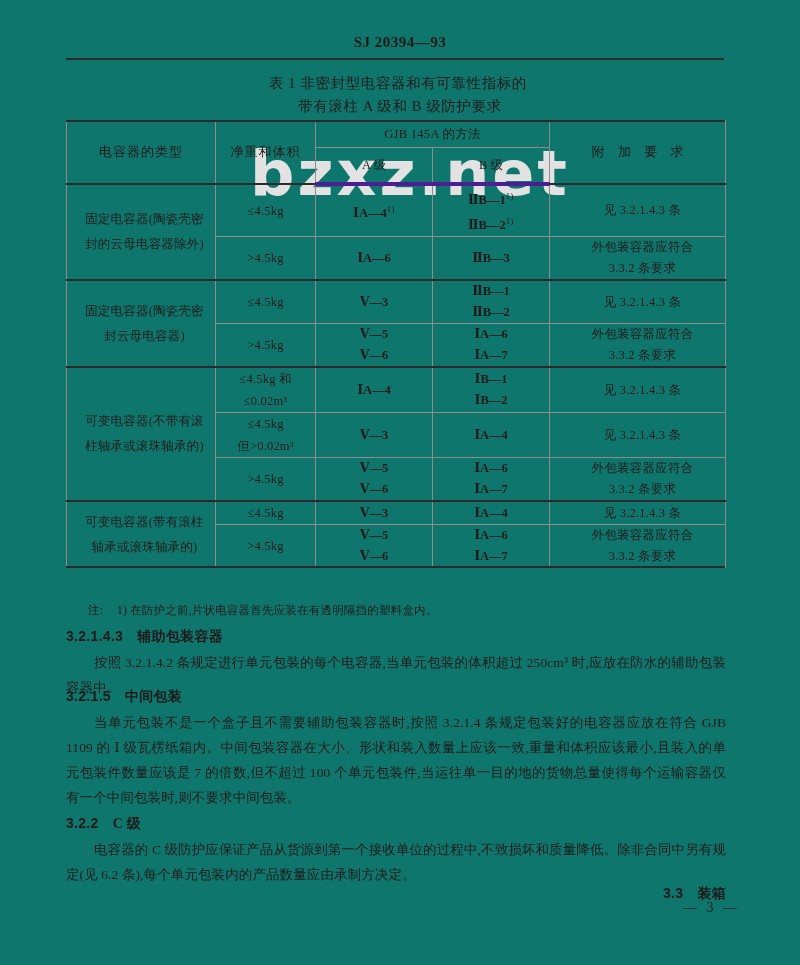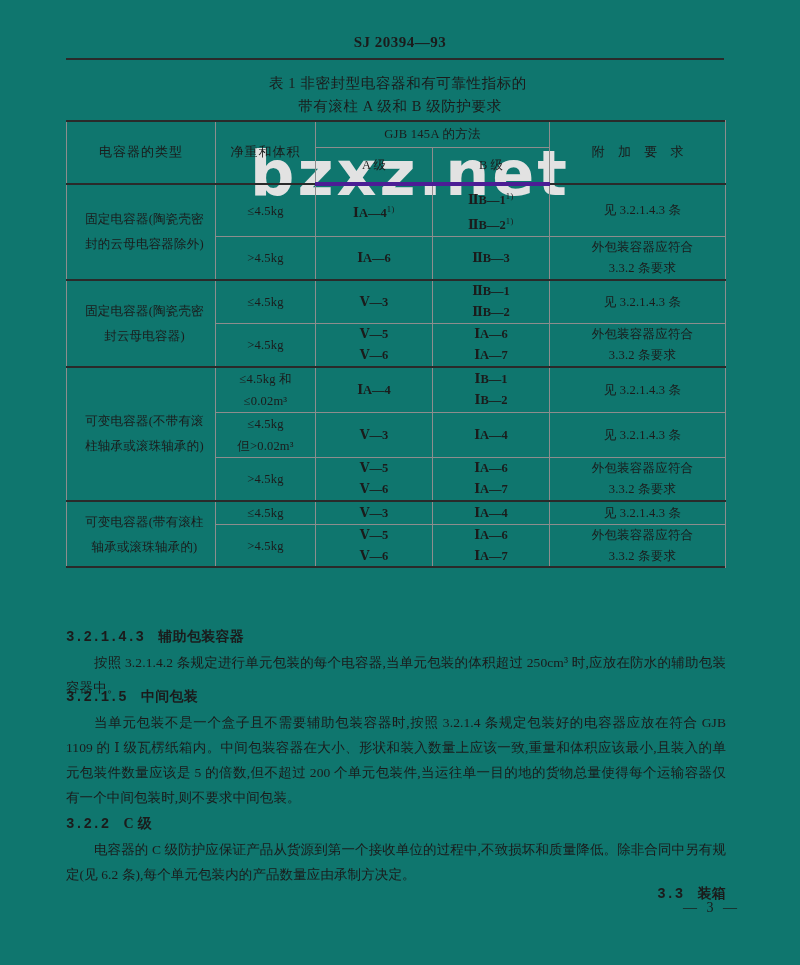--- a/index.html
+++ b/index.html
@@ -188,21 +188,21 @@
     left: 66px;
     width: 660px;
     font-size: 14px;
     letter-spacing: 0.2px;
   }
   .sec .h {
     font-weight: bold;
     font-size: 14px;
     letter-spacing: 0.3px;
   }
-  .sec .h .num { font-family: Liberation Mono, monospace; }
+  .sec .h .num { font-family: Liberation Sans, sans-serif; }
   .sec .h .ttl { padding-left: 14px; }
   .sec p {
     margin: 4px 0 0 0;
     line-height: 25px;
     text-align: justify;
     text-justify: inter-ideograph;
     font-size: 13.5px;
     letter-spacing: 0.1px;
   }
   .sec p.ind { text-indent: 28px; }
@@ -402,33 +402,37 @@
           </td>
           <td class="add-cell">
             <span>外包装容器应符合</span><br>
             <span>3.3.2 条要求</span>
           </td>
         </tr>
       </tbody>
     </table>
   </div>
 
+  <div class="note">
+    <span class="lbl">注:</span><span class="num">1)</span>
+    <span>在防护之前,片状电容器首先应装在有透明隔挡的塑料盒内。</span>
+  </div>
 
   <div class="sec" id="sec-3214">
     <div class="h">
       <span class="num">3.2.1.4.3</span><span class="ttl">辅助包装容器</span>
     </div>
     <p class="ind">按照 3.2.1.4.2 条规定进行单元包装的每个电容器,当单元包装的体积超过 250cm³ 时,应放在防水的辅助包装容器中。</p>
   </div>
 
   <div class="sec" id="sec-3215">
     <div class="h">
       <span class="num">3.2.1.5</span><span class="ttl">中间包装</span>
     </div>
-    <p class="ind">当单元包装不是一个盒子且不需要辅助包装容器时,按照 3.2.1.4 条规定包装好的电容器应放在符合 GJB 1109 的 Ⅰ 级瓦楞纸箱内。中间包装容器在大小、形状和装入数量上应该一致,重量和体积应该最小,且装入的单元包装件数量应该是 5 的倍数,但不超过 200 个单元包装件,当运往单一目的地的货物总量使得每个运输容器仅有一个中间包装时,则不要求中间包装。</p>
+    <p class="ind">当单元包装不是一个盒子且不需要辅助包装容器时,按照 3.2.1.4 条规定包装好的电容器应放在符合 GJB 1109 的 Ⅰ 级瓦楞纸箱内。中间包装容器在大小、形状和装入数量上应该一致,重量和体积应该最小,且装入的单元包装件数量应该是 7 的倍数,但不超过 100 个单元包装件,当运往单一目的地的货物总量使得每个运输容器仅有一个中间包装时,则不要求中间包装。</p>
   </div>
 
   <div class="sec" id="sec-322">
     <div class="h">
       <span class="num">3.2.2</span><span class="ttl">C 级</span>
     </div>
     <p class="ind">电容器的 C 级防护应保证产品从货源到第一个接收单位的过程中,不致损坏和质量降低。除非合同中另有规定(见 6.2 条),每个单元包装内的产品数量应由承制方决定。</p>
   </div>
 
   <div class="sec" id="sec-33">

